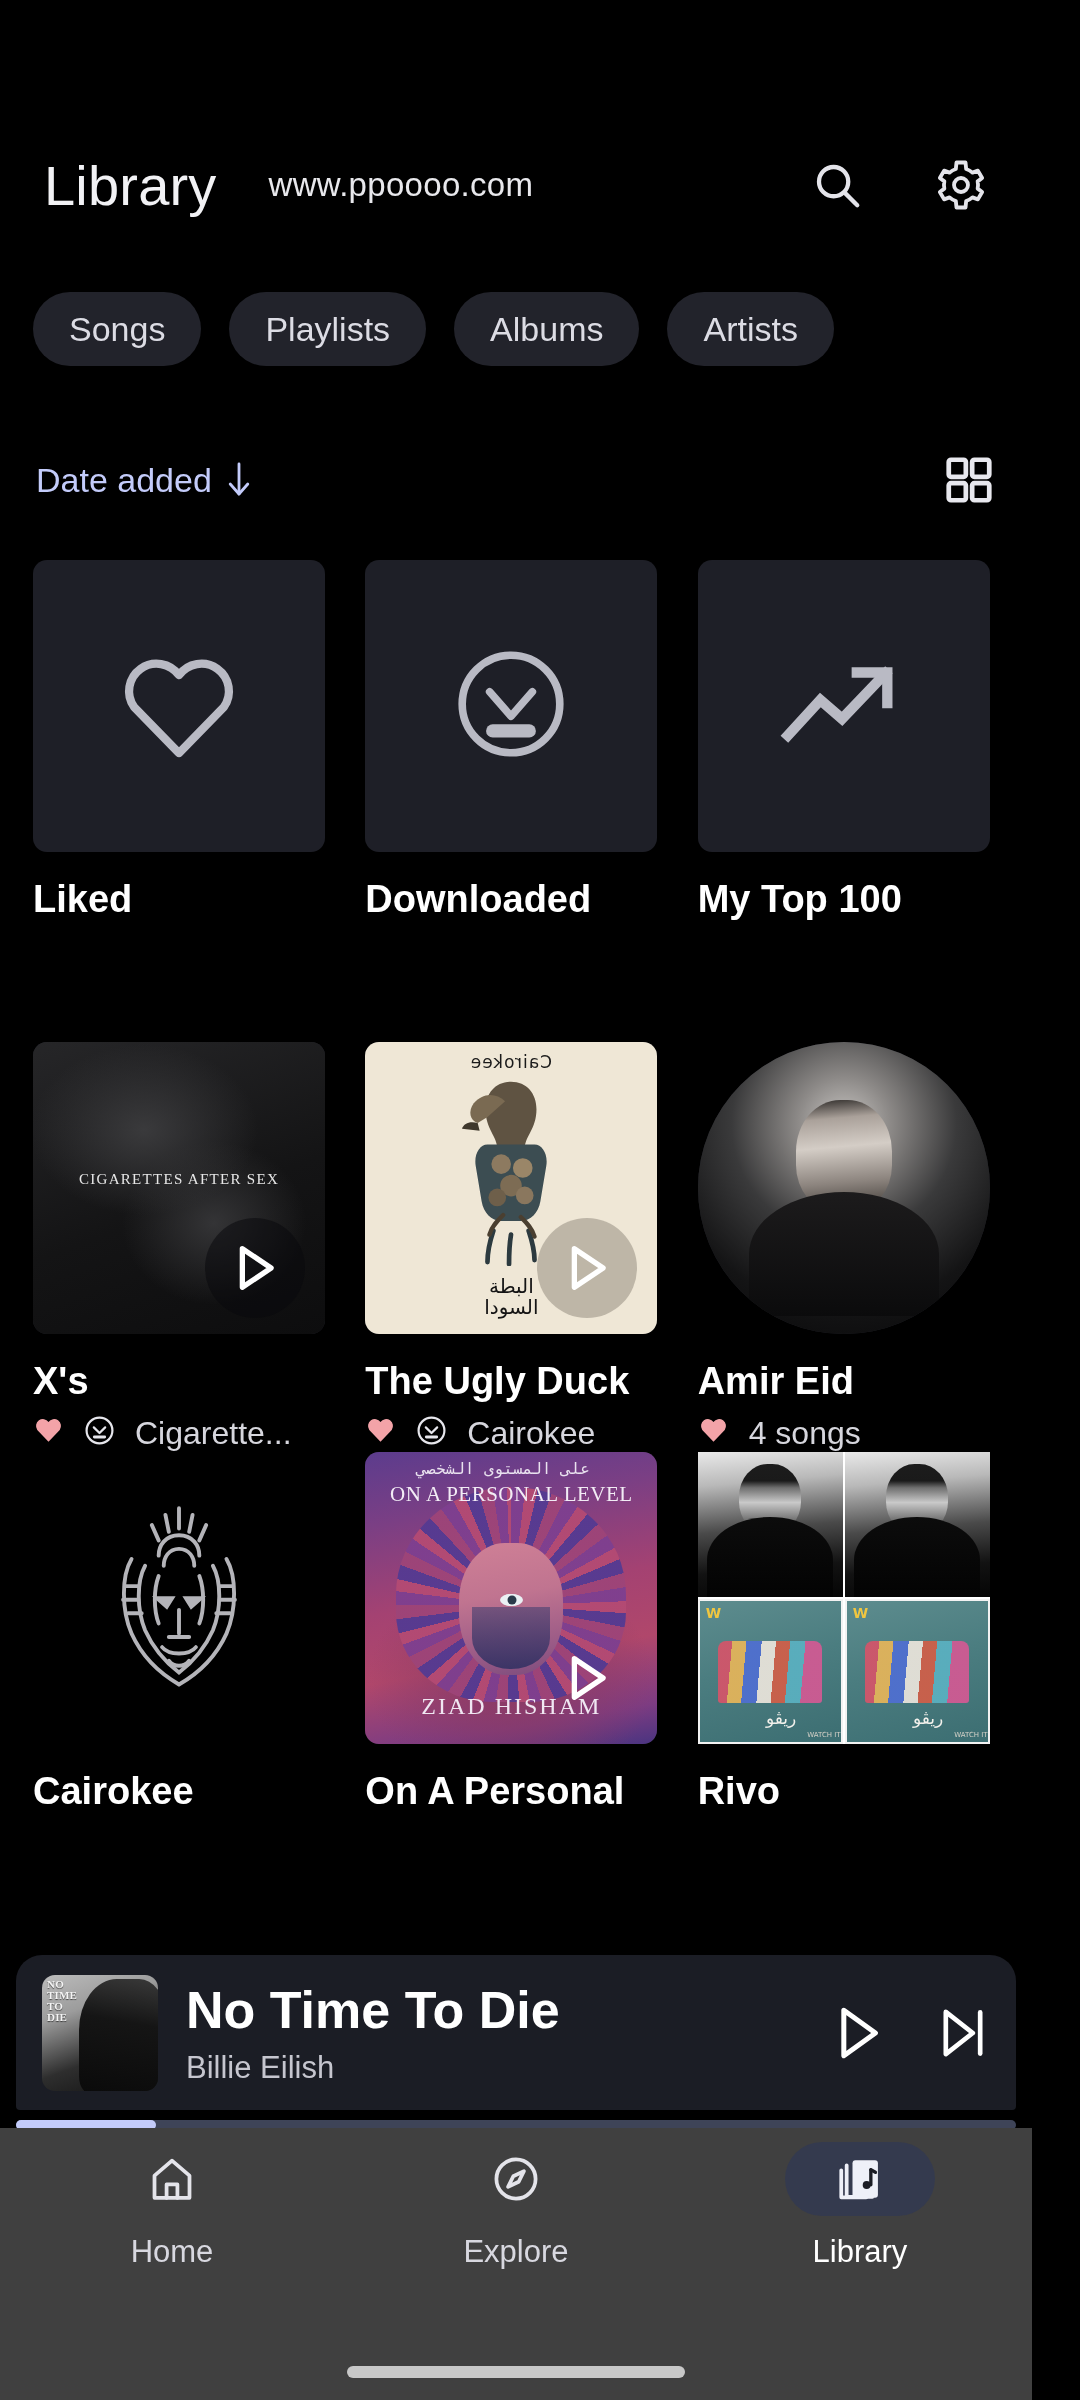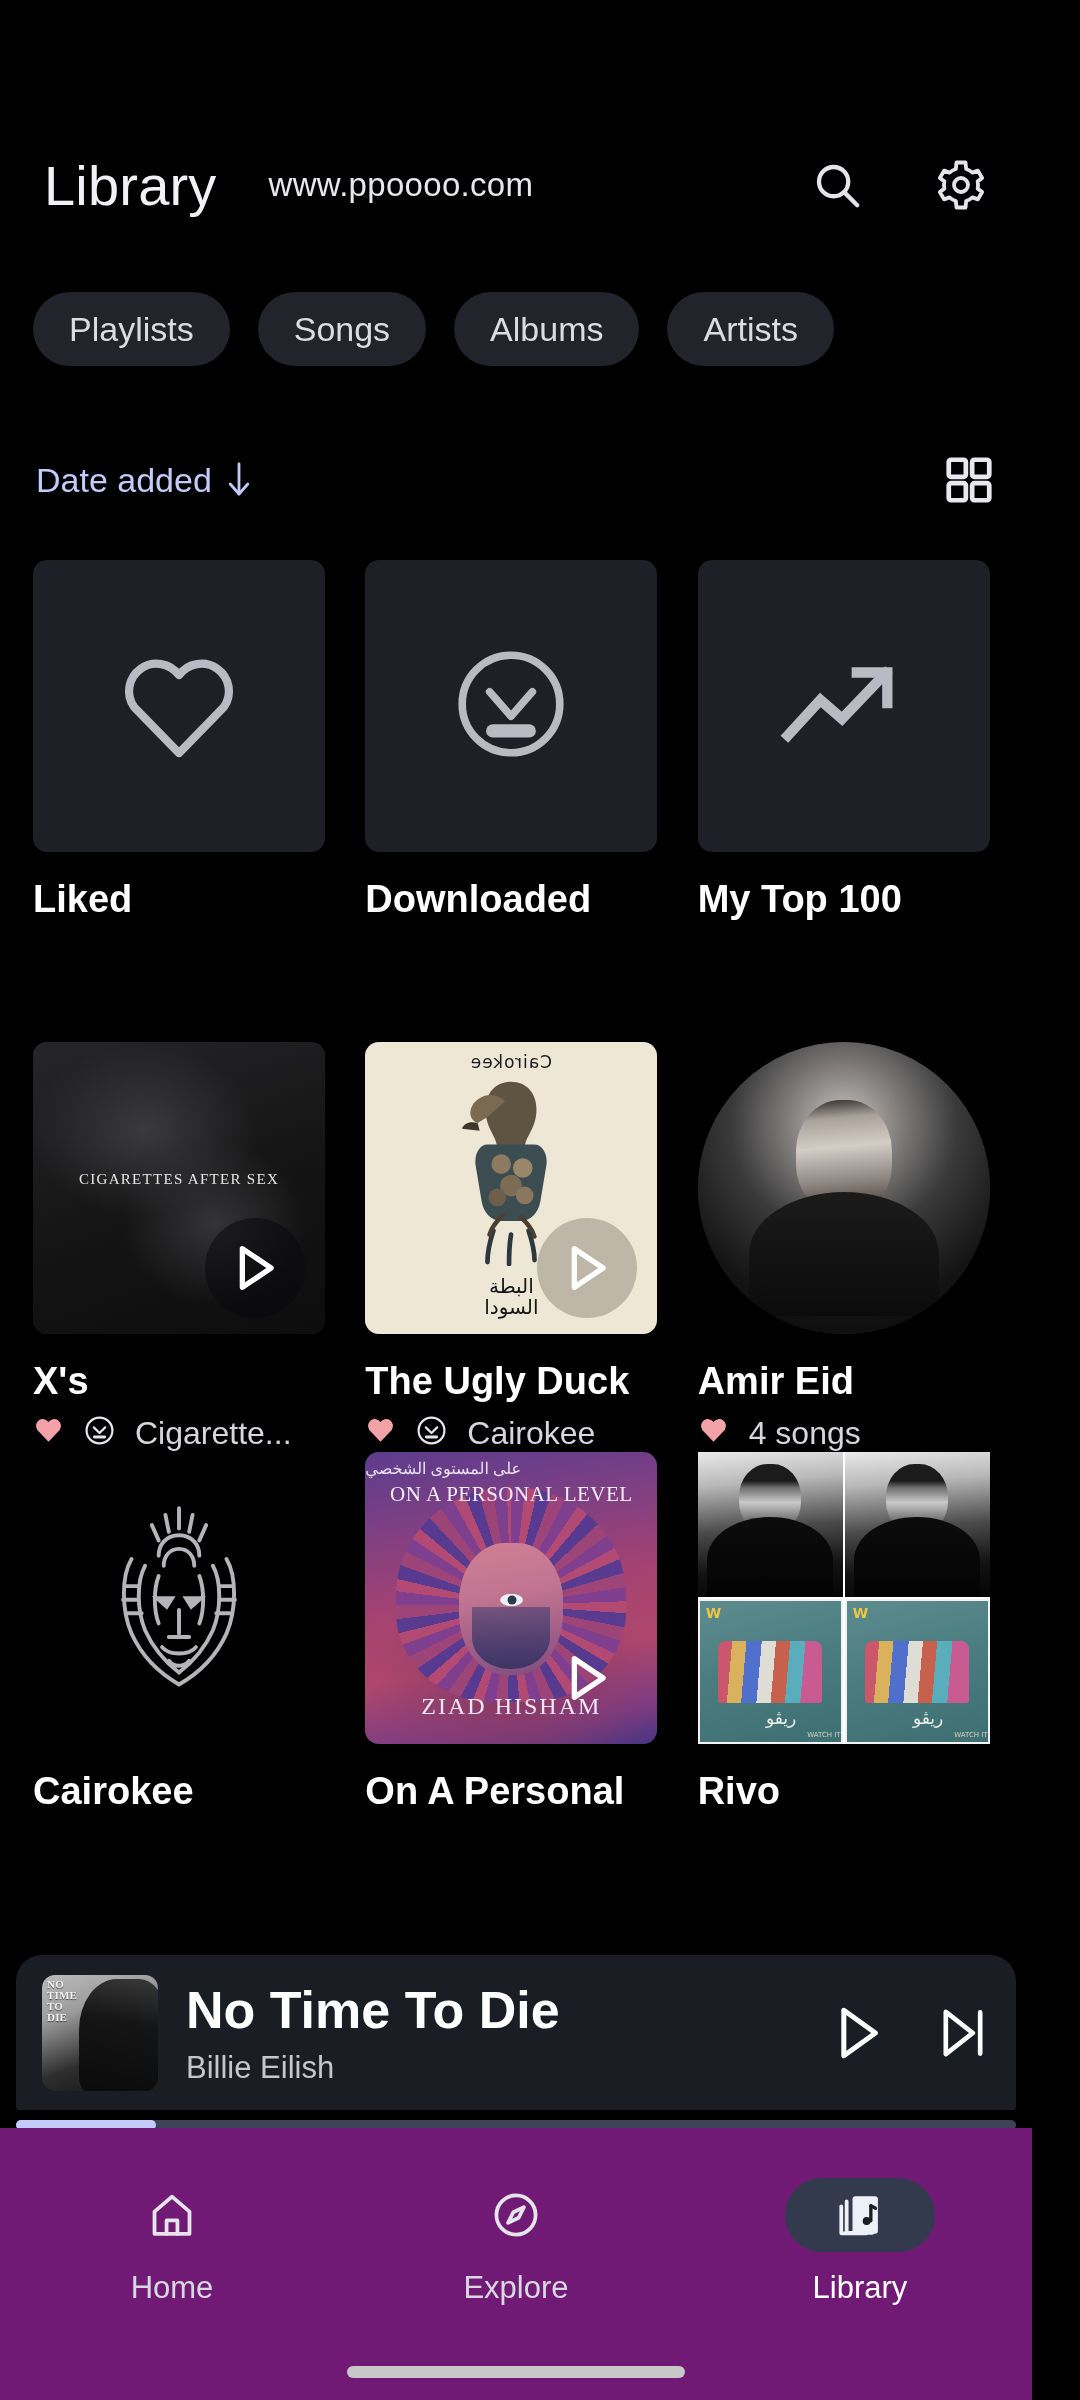--- a/index.html
+++ b/index.html
@@ -272,22 +272,22 @@
   .pers-beard {
     position: absolute;
     left: 50%; top: 53%;
     transform: translateX(-50%);
     width: 78px; height: 62px;
     border-radius: 0 0 50% 50%;
     background: linear-gradient(180deg, rgba(60,60,110,0.55) 0%, rgba(40,45,95,0.8) 100%);
   }
   .pers-arabic {
     position: absolute; top: 7px; left: 0; right: 16px;
-    text-align: left; color: #e9e2ef; font-size: 16px;
-    font-family: Liberation Serif, serif;
+    text-align: center; color: #e9e2ef; font-size: 16px;
+    font-family: Liberation Mono, monospace;
   }
   .pers-title {
     position: absolute; top: 30px; left: 0; right: 0;
     text-align: center; color: #f2ecf5; font-size: 21px;
     letter-spacing: 0.5px;
     font-family: "Liberation Serif", serif;
     white-space: nowrap;
   }
   .pers-artist {
     position: absolute; bottom: 24px; left: 0; right: 0;
@@ -427,24 +427,24 @@
     width: 14%;
     background: #c3cbfa;
     border-radius: 999px;
   }
 
   
   .bottomnav {
     position: absolute;
     left: 0; right: 0; bottom: 0;
     height: 272px;
-    background: #701a75;
+    background: #404040;
     display: flex;
     align-items: flex-start;
-    padding-top: 50px;
+    padding-top: 14px;
   }
   .navitem {
     flex: 1 1 0;
     display: flex;
     flex-direction: column;
     align-items: center;
     gap: 18px;
   }
   .navpill {
     width: 150px; height: 74px;
@@ -487,24 +487,24 @@
         <svg class="hicon" viewBox="0 0 24 24" fill="none" stroke="#e4e4ea" stroke-width="1.7" stroke-linejoin="round">
           <circle cx="12" cy="12" r="3.1"></circle>
           <path d="M19.4 13.6a7.7 7.7 0 0 0 0-3.2l2-1.5-1.9-3.3-2.4.9a7.9 7.9 0 0 0-2.8-1.6L14 2h-4l-.3 2.9a7.9 7.9 0 0 0-2.8 1.6l-2.4-.9L2.6 8.9l2 1.5a7.7 7.7 0 0 0 0 3.2l-2 1.5 1.9 3.3 2.4-.9a7.9 7.9 0 0 0 2.8 1.6L10 22h4l.3-2.9a7.9 7.9 0 0 0 2.8-1.6l2.4.9 1.9-3.3z"></path>
         </svg>
       </span>
     </div>
   </div>
 
   <div class="chips">
     <div class="chip">
+        <span>Songs</span>
+      </div>
+    <div class="chip">
         <span>Playlists</span>
-      </div>
-    <div class="chip">
-        <span>Songs</span>
       </div>
     <div class="chip">
         <span>Albums</span>
       </div>
     <div class="chip">
         <span>Artists</span>
       </div>
   </div>
 
   <div class="sortrow">

